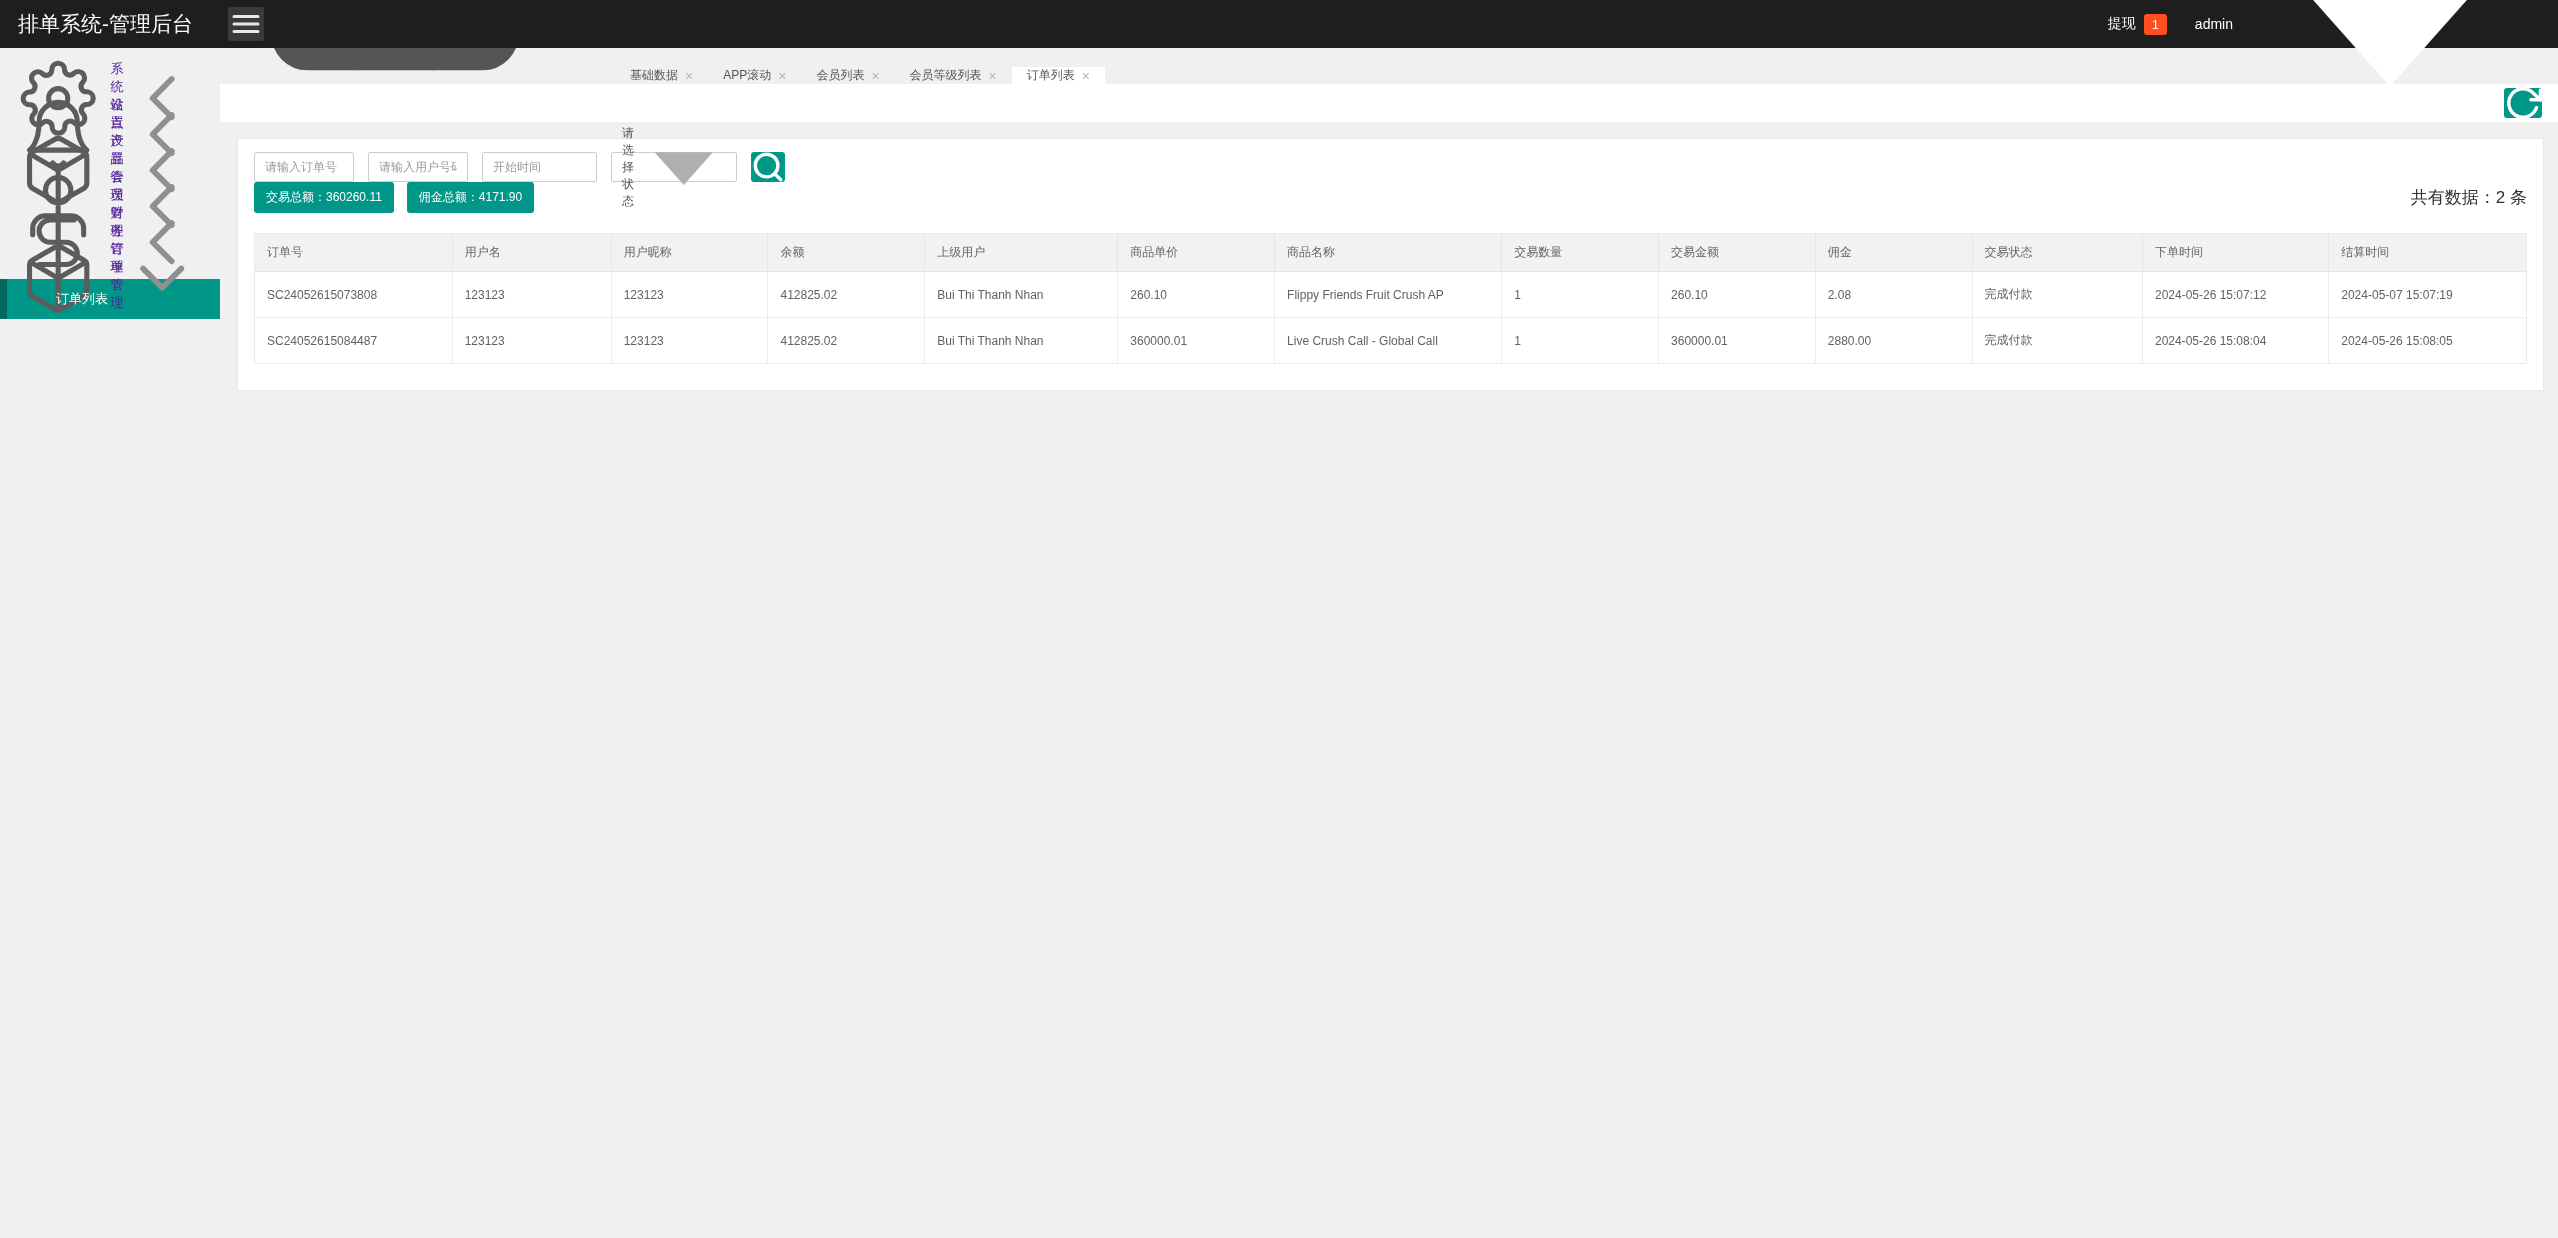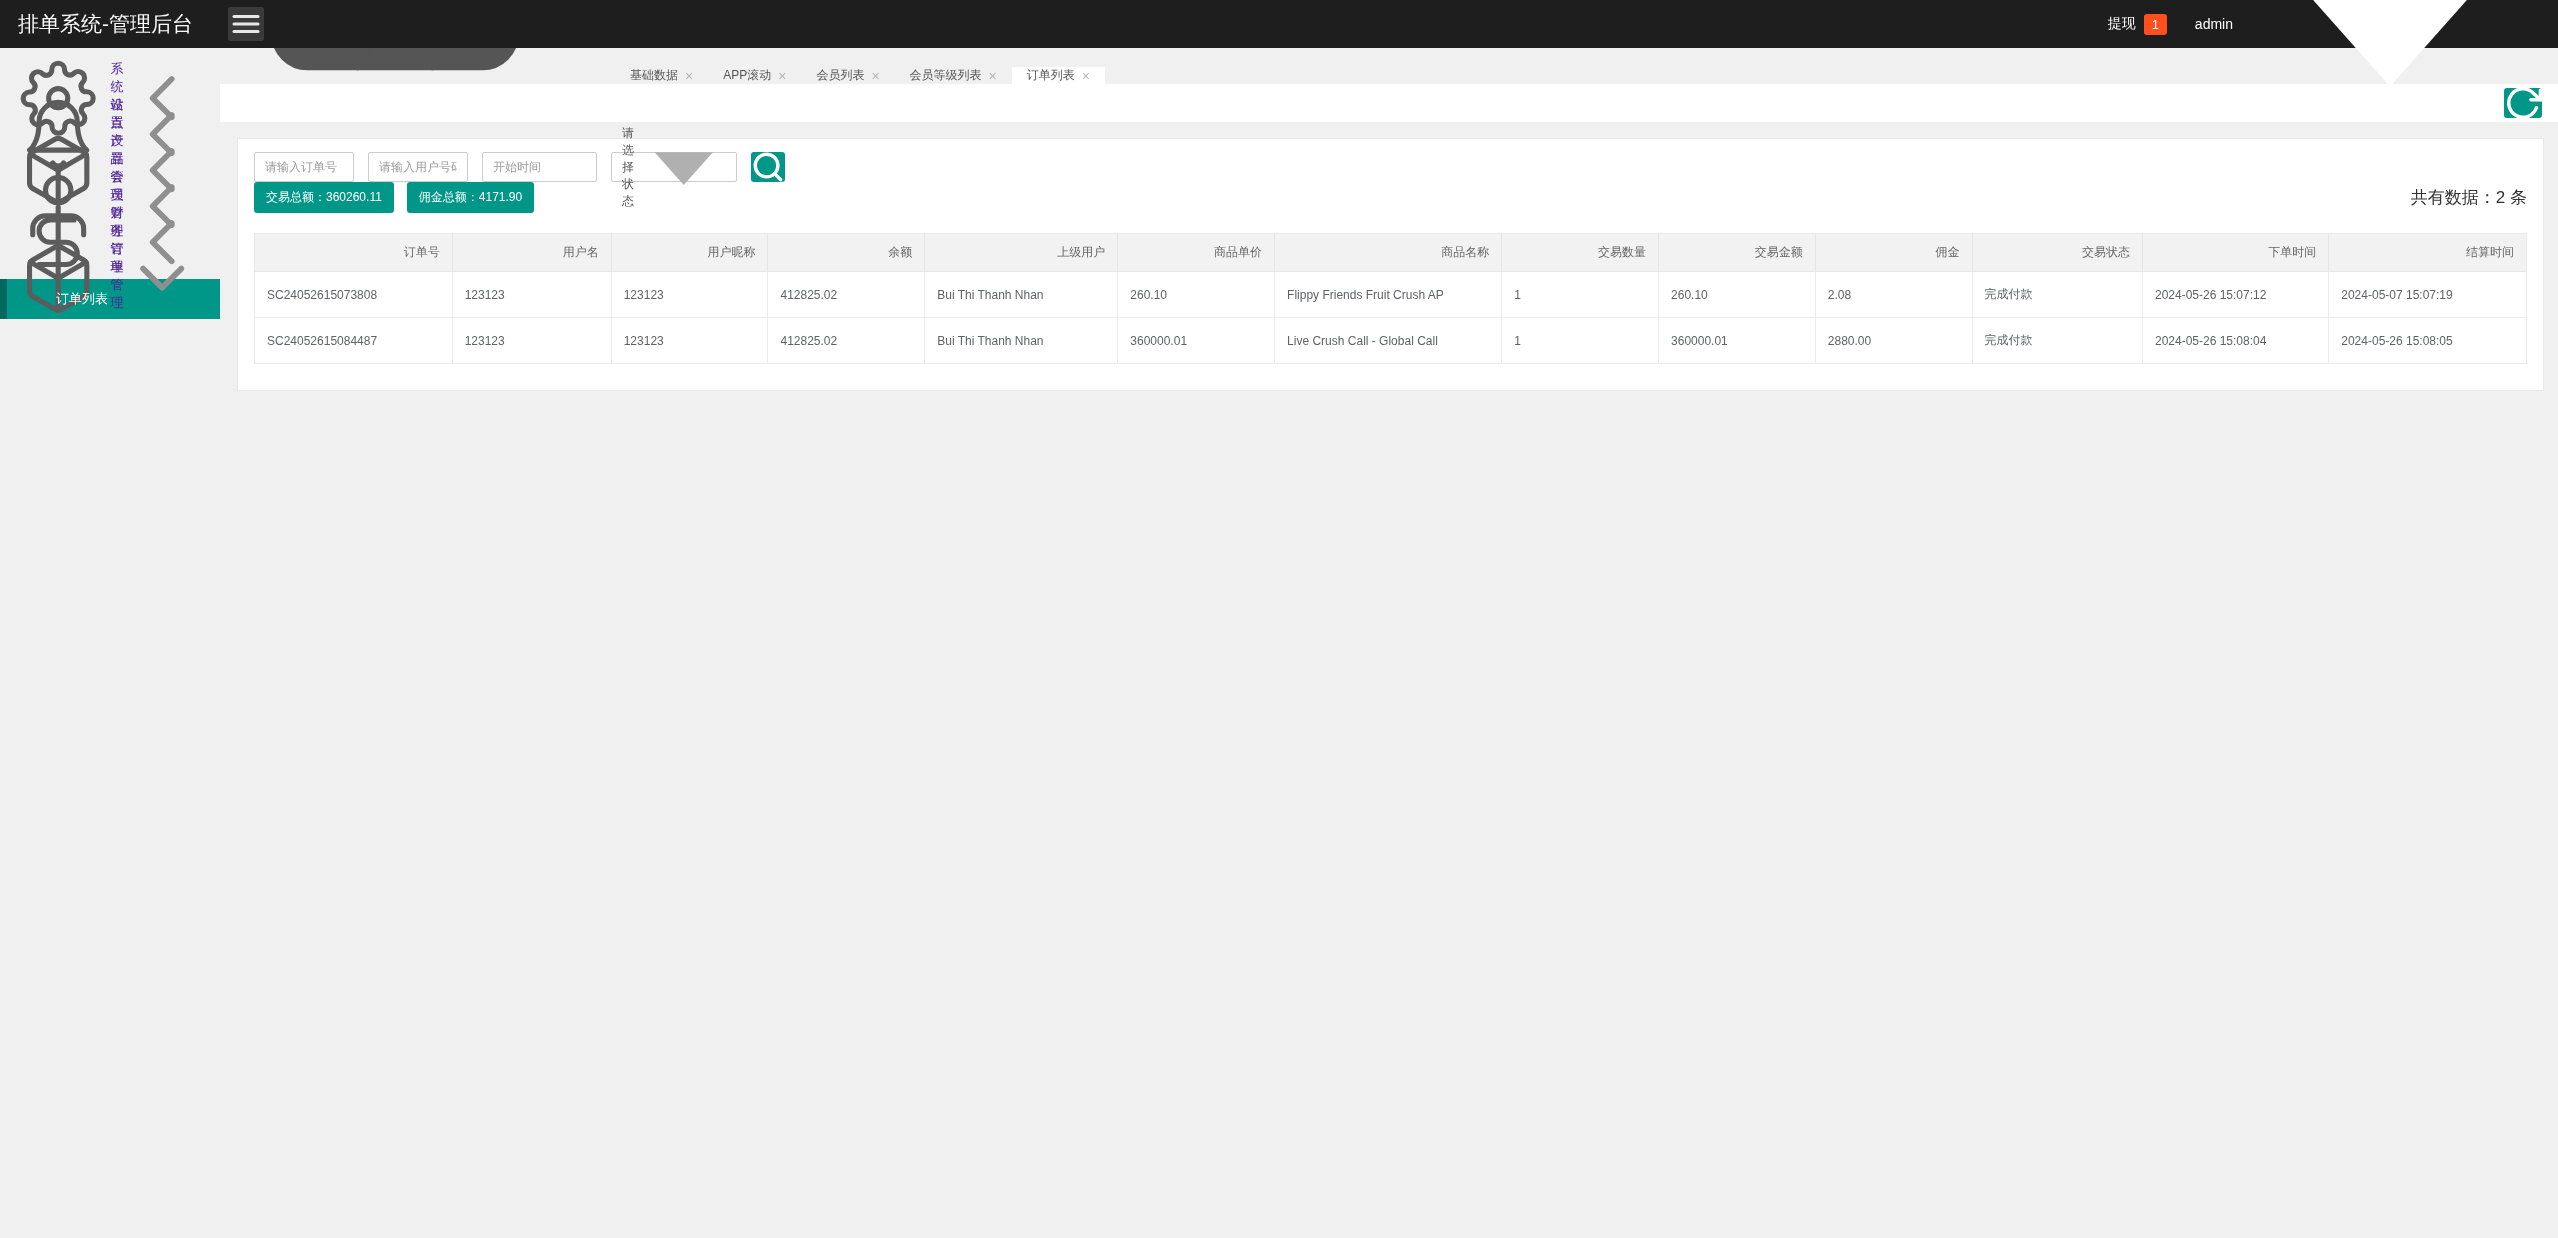--- a/index.html
+++ b/index.html
@@ -53,21 +53,21 @@
   .sel-caret svg{width:10px;height:10px}
   .search-btn{width:34px;height:30px;background:var(--accent);border:none;border-radius:3px;color:#fff;display:flex;align-items:center;justify-content:center;cursor:pointer;margin-left:0}
   .search-btn svg{width:15px;height:15px;stroke-width:2.4}
   
   .badges-row{display:flex;align-items:center;gap:13px}
   .sum-badge{background:var(--accent);color:#fff;font-size:12px;padding:7px 12px;border-radius:3px;white-space:nowrap}
   .count{margin-left:auto;font-size:17px;color:#333}
   
   .table-wrap{margin-top:20px}
   table{width:100%;border-collapse:collapse;table-layout:fixed;border:1px solid #e9e9e9;font-size:12px}
-  th{background:#f2f2f2;color:#666;font-weight:400;text-align:right;padding:10px 12px;border-right:1px solid #e5e5e5;border-bottom:1px solid #e5e5e5;white-space:nowrap;overflow:hidden}
+  th{background:#f2f2f2;color:#666;font-weight:400;text-align:left;padding:10px 12px;border-right:1px solid #e5e5e5;border-bottom:1px solid #e5e5e5;white-space:nowrap;overflow:hidden}
   td{color:#606266;padding:14px 12px;border-right:1px solid #ececec;border-bottom:1px solid #ececec;white-space:nowrap;overflow:hidden;background:#fff}
   th:last-child,td:last-child{border-right:none}
   col.c1{width:8.7%}col.c2{width:7%}col.c3{width:6.9%}col.c4{width:6.9%}col.c5{width:8.5%}
   col.c6{width:6.9%}col.c7{width:10%}col.c8{width:6.9%}col.c9{width:6.9%}col.c10{width:6.9%}
   col.c11{width:7.5%}col.c12{width:8.2%}col.c13{width:8.7%}
 </style>
 </head>
 <body style="--accent: #009688; --accent-dark: #00695c; --topbar: #1e1e1e; --badge: #ff4f1f;">
 
 <div class="topbar">

